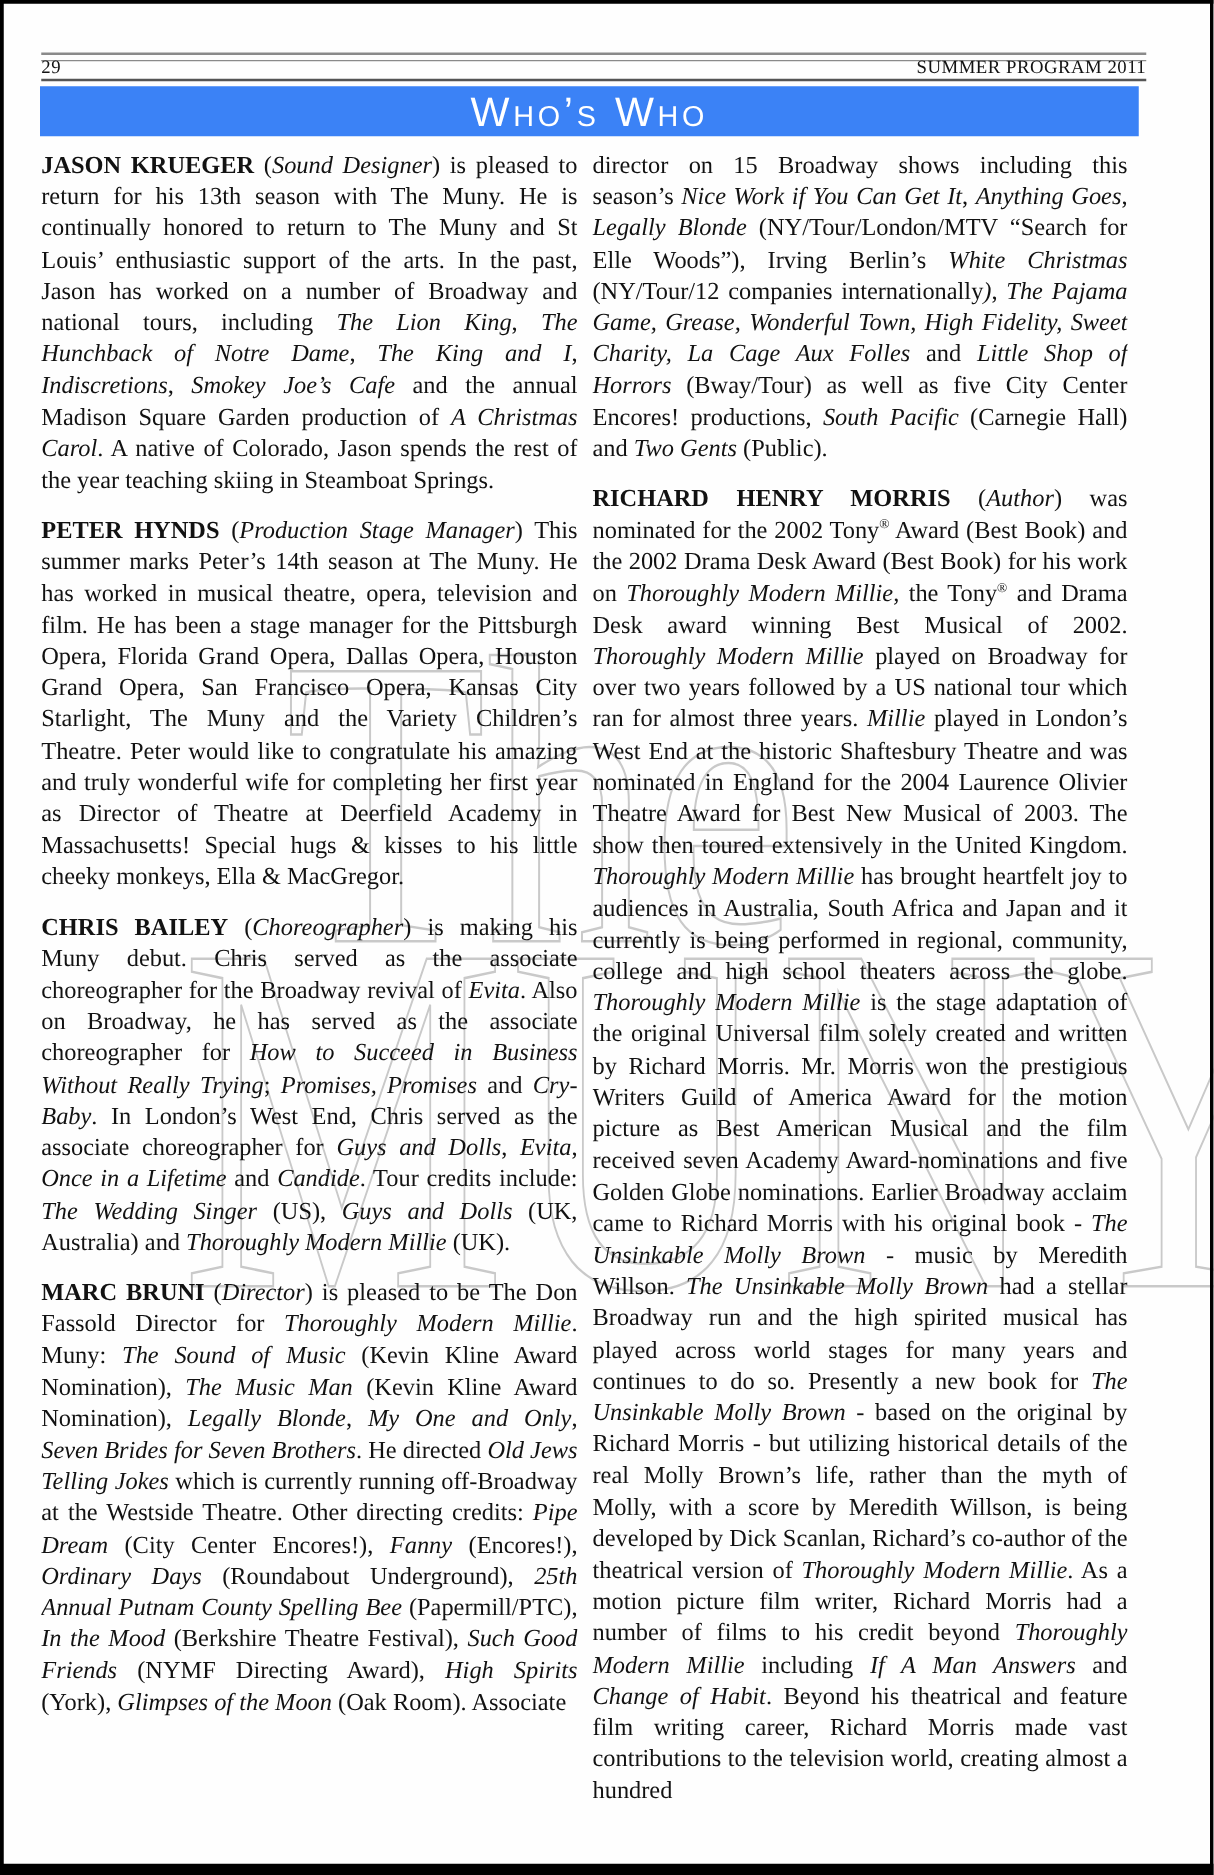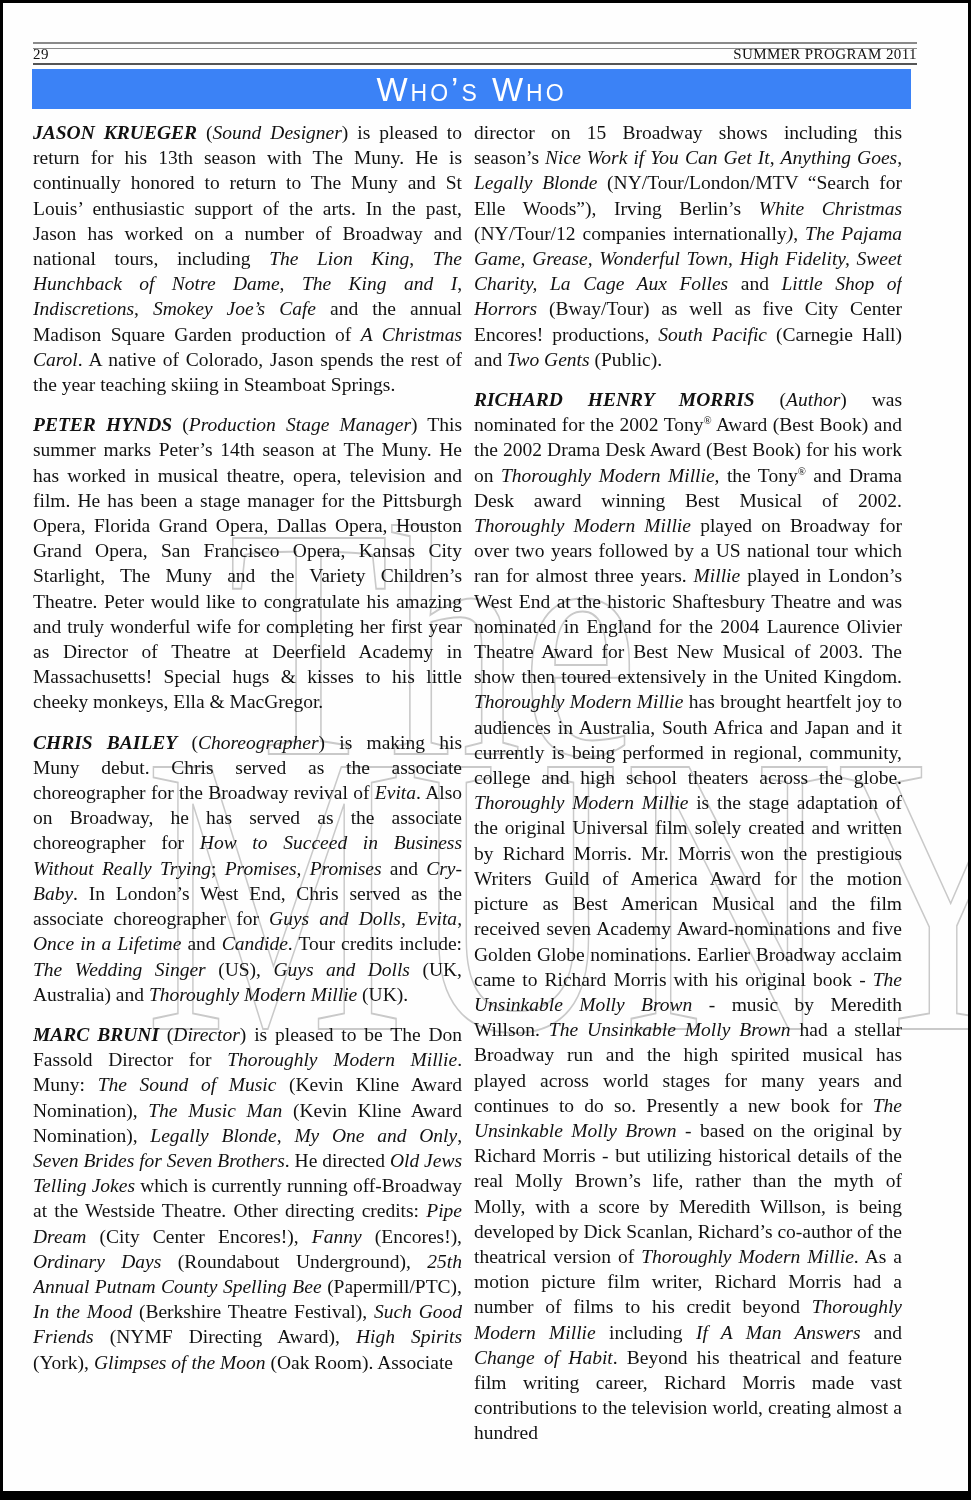--- a/index.html
+++ b/index.html
@@ -28,21 +28,21 @@
   .wm{position:absolute;line-height:1;color:transparent;-webkit-text-stroke:2px #c9c9c9;
       transform-origin:left top;font-family:"Liberation Serif", serif;white-space:nowrap;}
   .wm-the{left:228px;top:478px;font-size:330px;transform:scaleX(0.80);}
   .wm-muny{left:145px;top:695px;font-size:400px;letter-spacing:5px;transform:scaleX(0.73);}
   
   .col{position:absolute;top:120px;height:1371px;overflow:hidden;text-align:justify;
        font-size:19.5px;line-height:25.2px;z-index:1;}
   .col-left{left:33px;width:429px;}
   .col-right{left:474px;width:428px;}
   p.bio{margin:0 0 15px 0;}
-  p.bio .b{font-weight:bold;font-style:italic;}
+  p.bio .b{font-weight:bold;}
   p.bio .i{font-style:italic;margin-top:48px;}
   sup.reg{font-size:55%;vertical-align:super;line-height:0;}
 </style>
 </head>
 <body>
 
 <div class="page">
 
   <div class="edge edge-top"></div>
   <div class="edge edge-left"></div>

